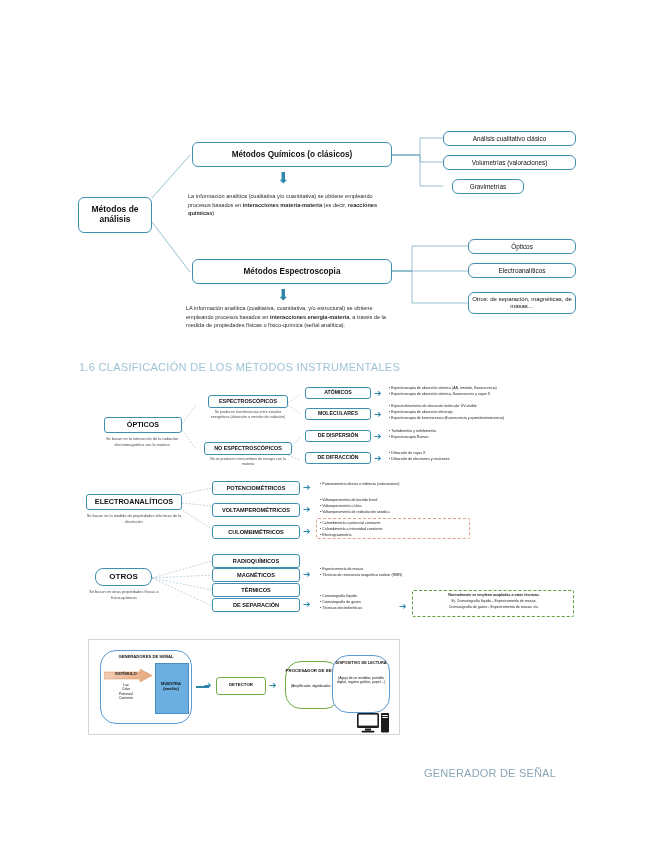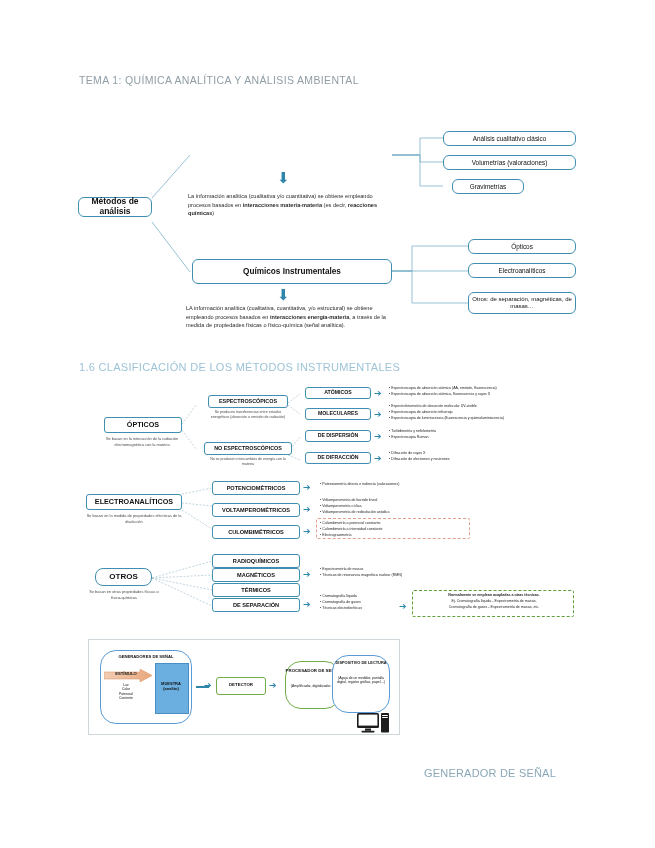--- a/index.html
+++ b/index.html
@@ -97,21 +97,20 @@
   }
   .stim-arrow{position:absolute;}
   .tealbar{position:absolute;background:#2e86ab;height:2px;}
   .monitor{position:absolute;}
 </style>
 </head>
 <body>
 
 <div class="page">
 
-  <div class="h-title">TEMA 1: QUÍMICA ANALÍTICA Y ANÁLISIS AMBIENTAL</div>
   <div class="h-sub2">1.6 CLASIFICACIÓN DE LOS MÉTODOS INSTRUMENTALES</div>
 
   <svg class="links">
 
     <path d="M152,198 L190,155" stroke="#6aa6c2" stroke-width="0.7" fill="none"></path>
 
     <path d="M152,222 L190,272" stroke="#6aa6c2" stroke-width="0.7" fill="none"></path>
 
     <path d="M392,155 L420,155 L420,138 L443,138" stroke="#6aa6c2" stroke-width="0.7" fill="none"></path>
     <path d="M392,155 L420,155 L420,162 L443,162" stroke="#6aa6c2" stroke-width="0.7" fill="none"></path>
@@ -133,32 +132,33 @@
     <path d="M182,494 L212,488" stroke="#9ab8c9" stroke-width="0.6" stroke-dasharray="2 1.5" fill="none"></path>
     <path d="M182,503 L212,506" stroke="#9ab8c9" stroke-width="0.6" stroke-dasharray="2 1.5" fill="none"></path>
     <path d="M182,510 L212,529" stroke="#9ab8c9" stroke-width="0.6" stroke-dasharray="2 1.5" fill="none"></path>
 
     <path d="M152,578 L212,561" stroke="#9ab8c9" stroke-width="0.6" stroke-dasharray="2 1.5" fill="none"></path>
     <path d="M152,578 L212,575" stroke="#9ab8c9" stroke-width="0.6" stroke-dasharray="2 1.5" fill="none"></path>
     <path d="M152,578 L212,590" stroke="#9ab8c9" stroke-width="0.6" stroke-dasharray="2 1.5" fill="none"></path>
     <path d="M152,578 L212,606" stroke="#9ab8c9" stroke-width="0.6" stroke-dasharray="2 1.5" fill="none"></path>
   </svg>
 
-  <div class="box" style="left:78px;top:197px;width:74px;height:20px;font-size:8.5px;">Métodos de análisis</div>
-
+  <div class="box" style="left:78px;top:197px;width:74px;height:36px;font-size:8.5px;">Métodos de análisis</div>
+
+  <div class="box" style="left:192px;top:142px;width:200px;height:25px;font-size:8.2px;">Métodos Químicos (o clásicos)</div>
 
   <div class="arw big" style="left:277px;top:170px;">⬇</div>
 
   <div class="para" style="left:188px;top:192px;width:206px;" id="desc1"><span>La información analítica (cualitativa y/o cuantitativa) se obtiene empleando procesos basados en </span><b>interacciones materia-materia</b><span> (es decir, </span><b>reacciones químicas</b><span>)</span></div>
 
   <div class="box thin" style="left:443px;top:131px;width:133px;height:15px;font-size:6.4px;">Análisis cualitativo clásico</div>
   <div class="box thin" style="left:443px;top:155px;width:133px;height:15px;font-size:6.4px;">Volumetrías (valoraciones)</div>
   <div class="box thin" style="left:452px;top:179px;width:72px;height:15px;font-size:6.4px;">Gravimetrías</div>
 
-  <div class="box" style="left:192px;top:259px;width:200px;height:25px;font-size:8.2px;">Químicos Instrumentales</div>
+  <div class="box" style="left:192px;top:259px;width:200px;height:25px;font-size:8.2px;">Métodos Espectroscopia</div>
 
   <div class="arw big" style="left:277px;top:287px;">⬇</div>
 
   <div class="para" style="left:186px;top:304px;width:212px;" id="desc2"><span>LA información analítica (cualitativa, cuantitativa, y/o estructural) se obtiene empleando procesos basados en </span><b>interacciones energía-materia</b><span>, a través de la medida de propiedades físicas o físico-química (señal analítica).</span></div>
 
   <div class="box thin" style="left:468px;top:239px;width:108px;height:15px;font-size:6.4px;">Ópticos</div>
   <div class="box thin" style="left:468px;top:263px;width:108px;height:15px;font-size:6.4px;">Electroanalíticos</div>
   <div class="box thin" style="left:468px;top:292px;width:108px;height:22px;font-size:6px;padding:0 3px;">Otros: de separación, magnéticas, de masas…</div>
 
   <div class="box sq" style="left:104px;top:417px;width:78px;height:16px;font-size:7.2px;">ÓPTICOS</div>

